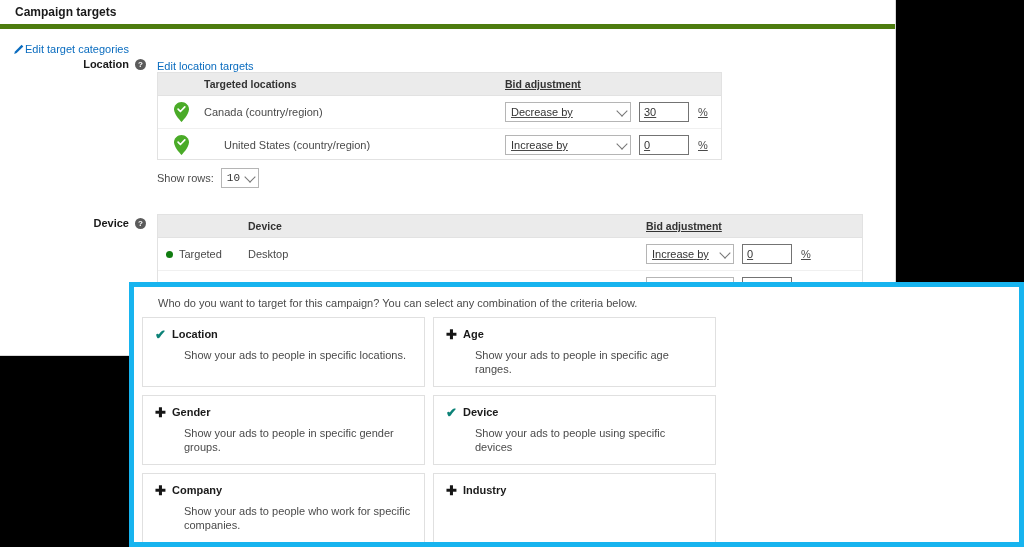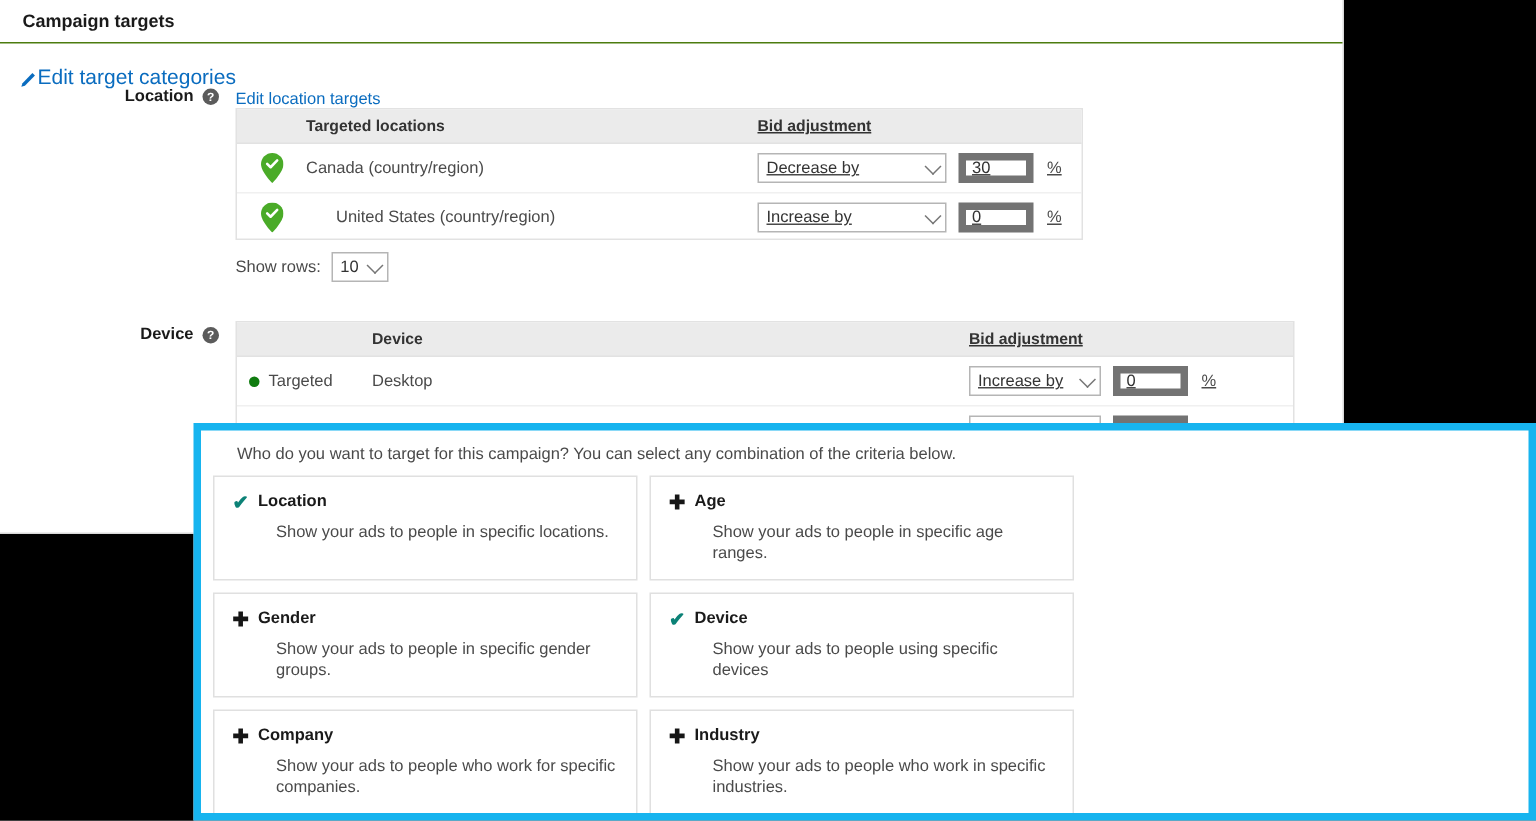--- a/index.html
+++ b/index.html
@@ -25,40 +25,40 @@
     width: 896px;
     height: 356px;
     background: #ffffff;
     border-right: 1px solid #d9d9d9;
     border-bottom: 1px solid #d9d9d9;
     box-sizing: border-box;
   }
 
   .page-header {
     height: 29px;
-    border-bottom: 1px solid #4d7c0f;
+    border-bottom: 5px solid #4d7c0f;
     display: flex;
     align-items: center;
     padding-left: 15px;
     box-sizing: border-box;
   }
   .page-title {
     font-size: 12px;
     font-weight: bold;
     color: #1a1a1a;
   }
 
   .edit-cats {
     position: absolute;
     left: 13px;
     top: 43px;
     display: flex;
     align-items: center;
     color: #0a6cbf;
-    font-size: 14px;
+    font-size: 11px;
     cursor: pointer;
   }
   .pencil-ico {
     width: 11px;
     height: 11px;
     margin-right: 1px;
     display: inline-block;
   }
 
   
@@ -151,42 +151,42 @@
     top: 50%;
     width: 7px; height: 7px;
     margin-top: -5px;
     border-right: 1px solid #767676;
     border-bottom: 1px solid #767676;
     transform: rotate(45deg);
   }
   .numbox {
     height: 20px;
     width: 50px;
-    border: 5px solid #737373;
+    border: 1px solid #737373;
     background: #ffffff;
     font-size: 11px;
     color: #333333;
     padding: 0 4px;
     box-sizing: border-box;
     display: flex;
     align-items: center;
     margin-left: 8px;
   }
   .pct { margin-left: 9px; font-size: 11px; color:#4a4a4a;}
 
   .showrows {
     position: absolute;
     left: 157px;
     top: 168px;
     display: flex;
     align-items: center;
     font-size: 11px;
     color: #4a4a4a;
   }
-  .showrows .sel { margin-left: 7px; width: 38px; }
+  .showrows .sel { margin-left: 7px; width: 38px; font-family: Liberation Mono, monospace; }
 
   .dot {
     display: inline-block;
     width: 7px; height: 7px;
     border-radius: 50%;
     background: #107c10;
     margin-right: 6px;
   }
   .c-status { width: 90px; display:flex; align-items:center; padding-left: 8px; box-sizing:border-box;}
   .c-dev { flex: 1; }
@@ -424,17 +424,16 @@
         <span class="card-title">Company</span>
       </div>
       <div class="card-desc">Show your ads to people who work for specific companies.</div>
     </div>
 
     <div class="card">
       <div class="card-head">
         <span class="card-ico ico-plus">✚</span>
         <span class="card-title">Industry</span>
       </div>
-      <div class="card-desc">Show your ads to people who work in specific industries.</div>
     </div>
 
   </div>
 </div>
 
 </body></html>

